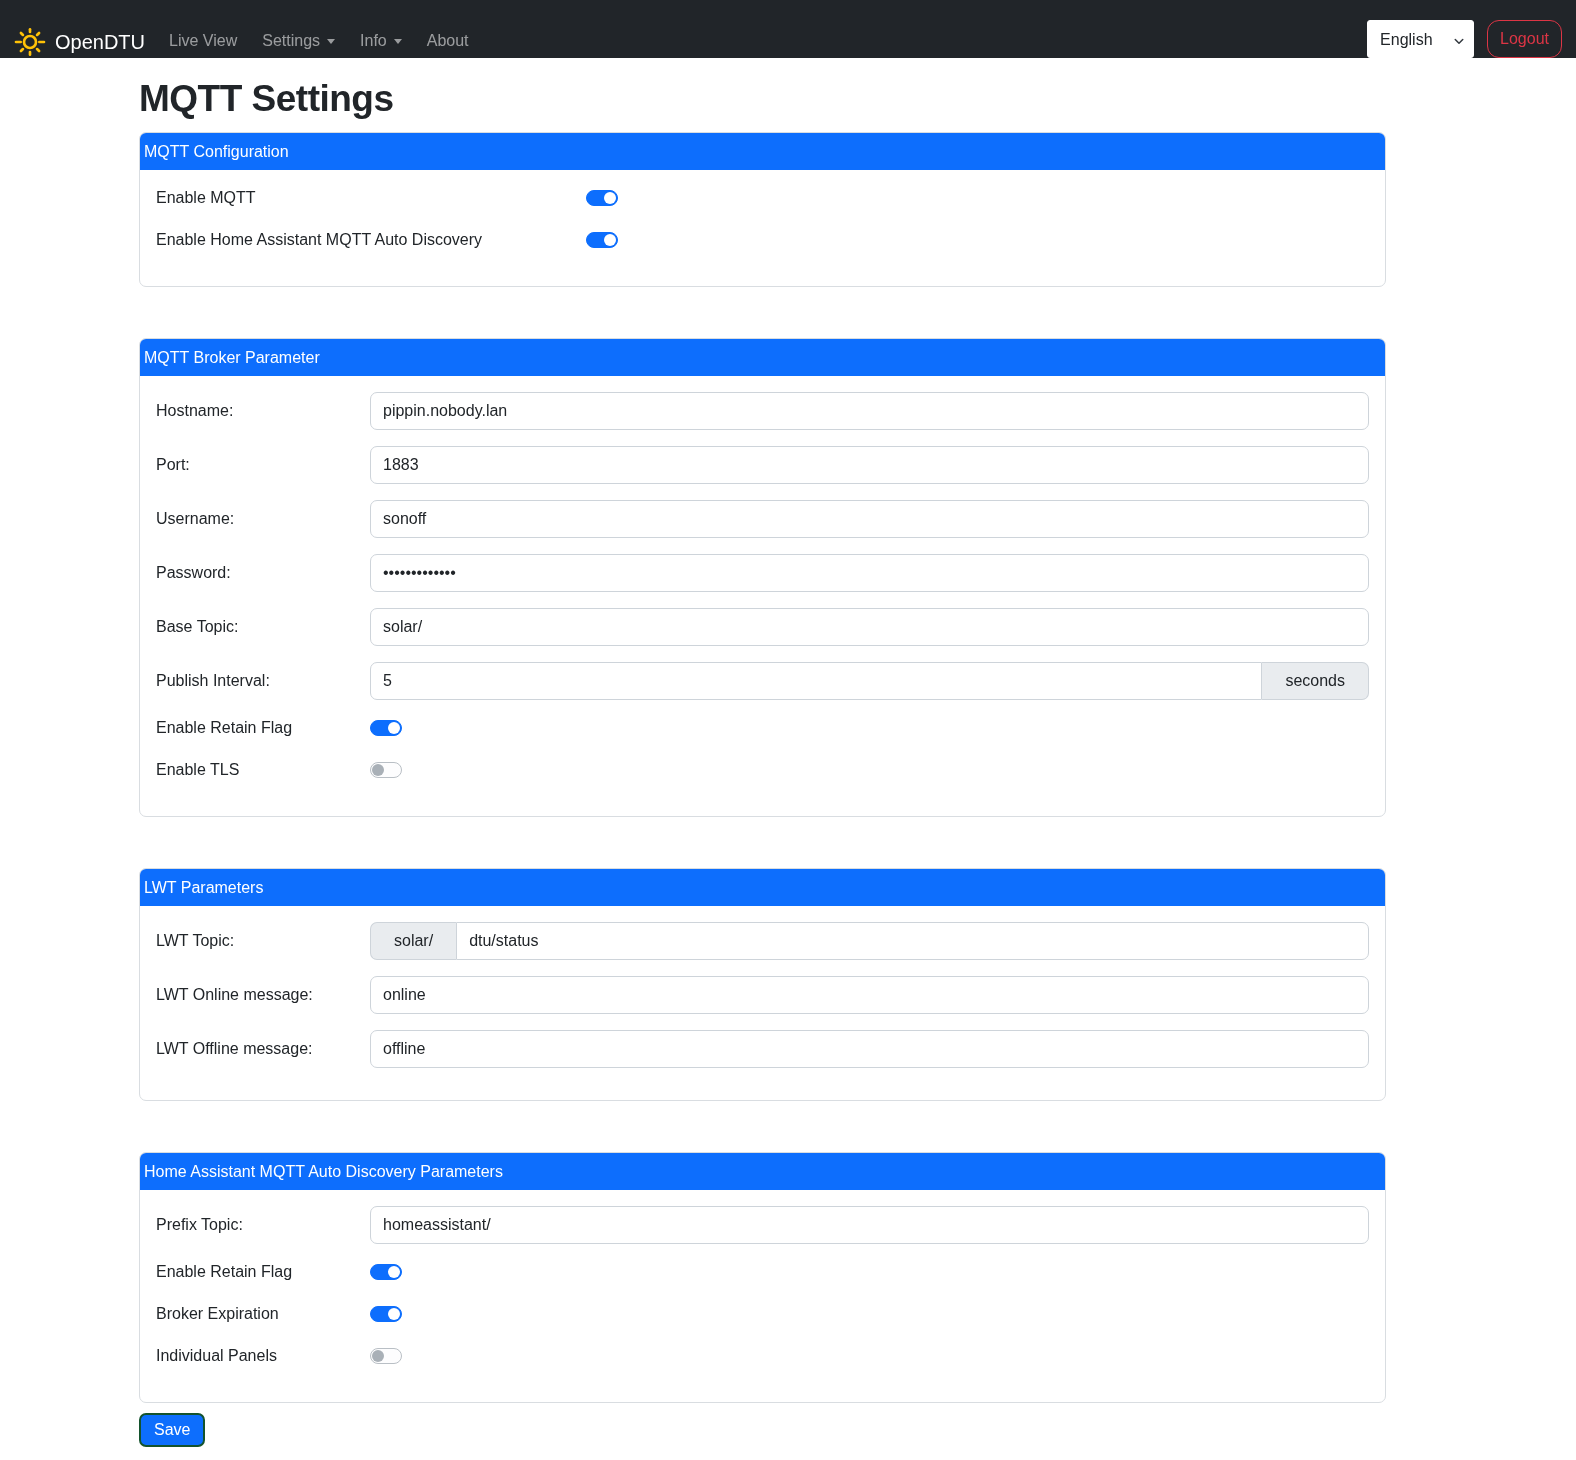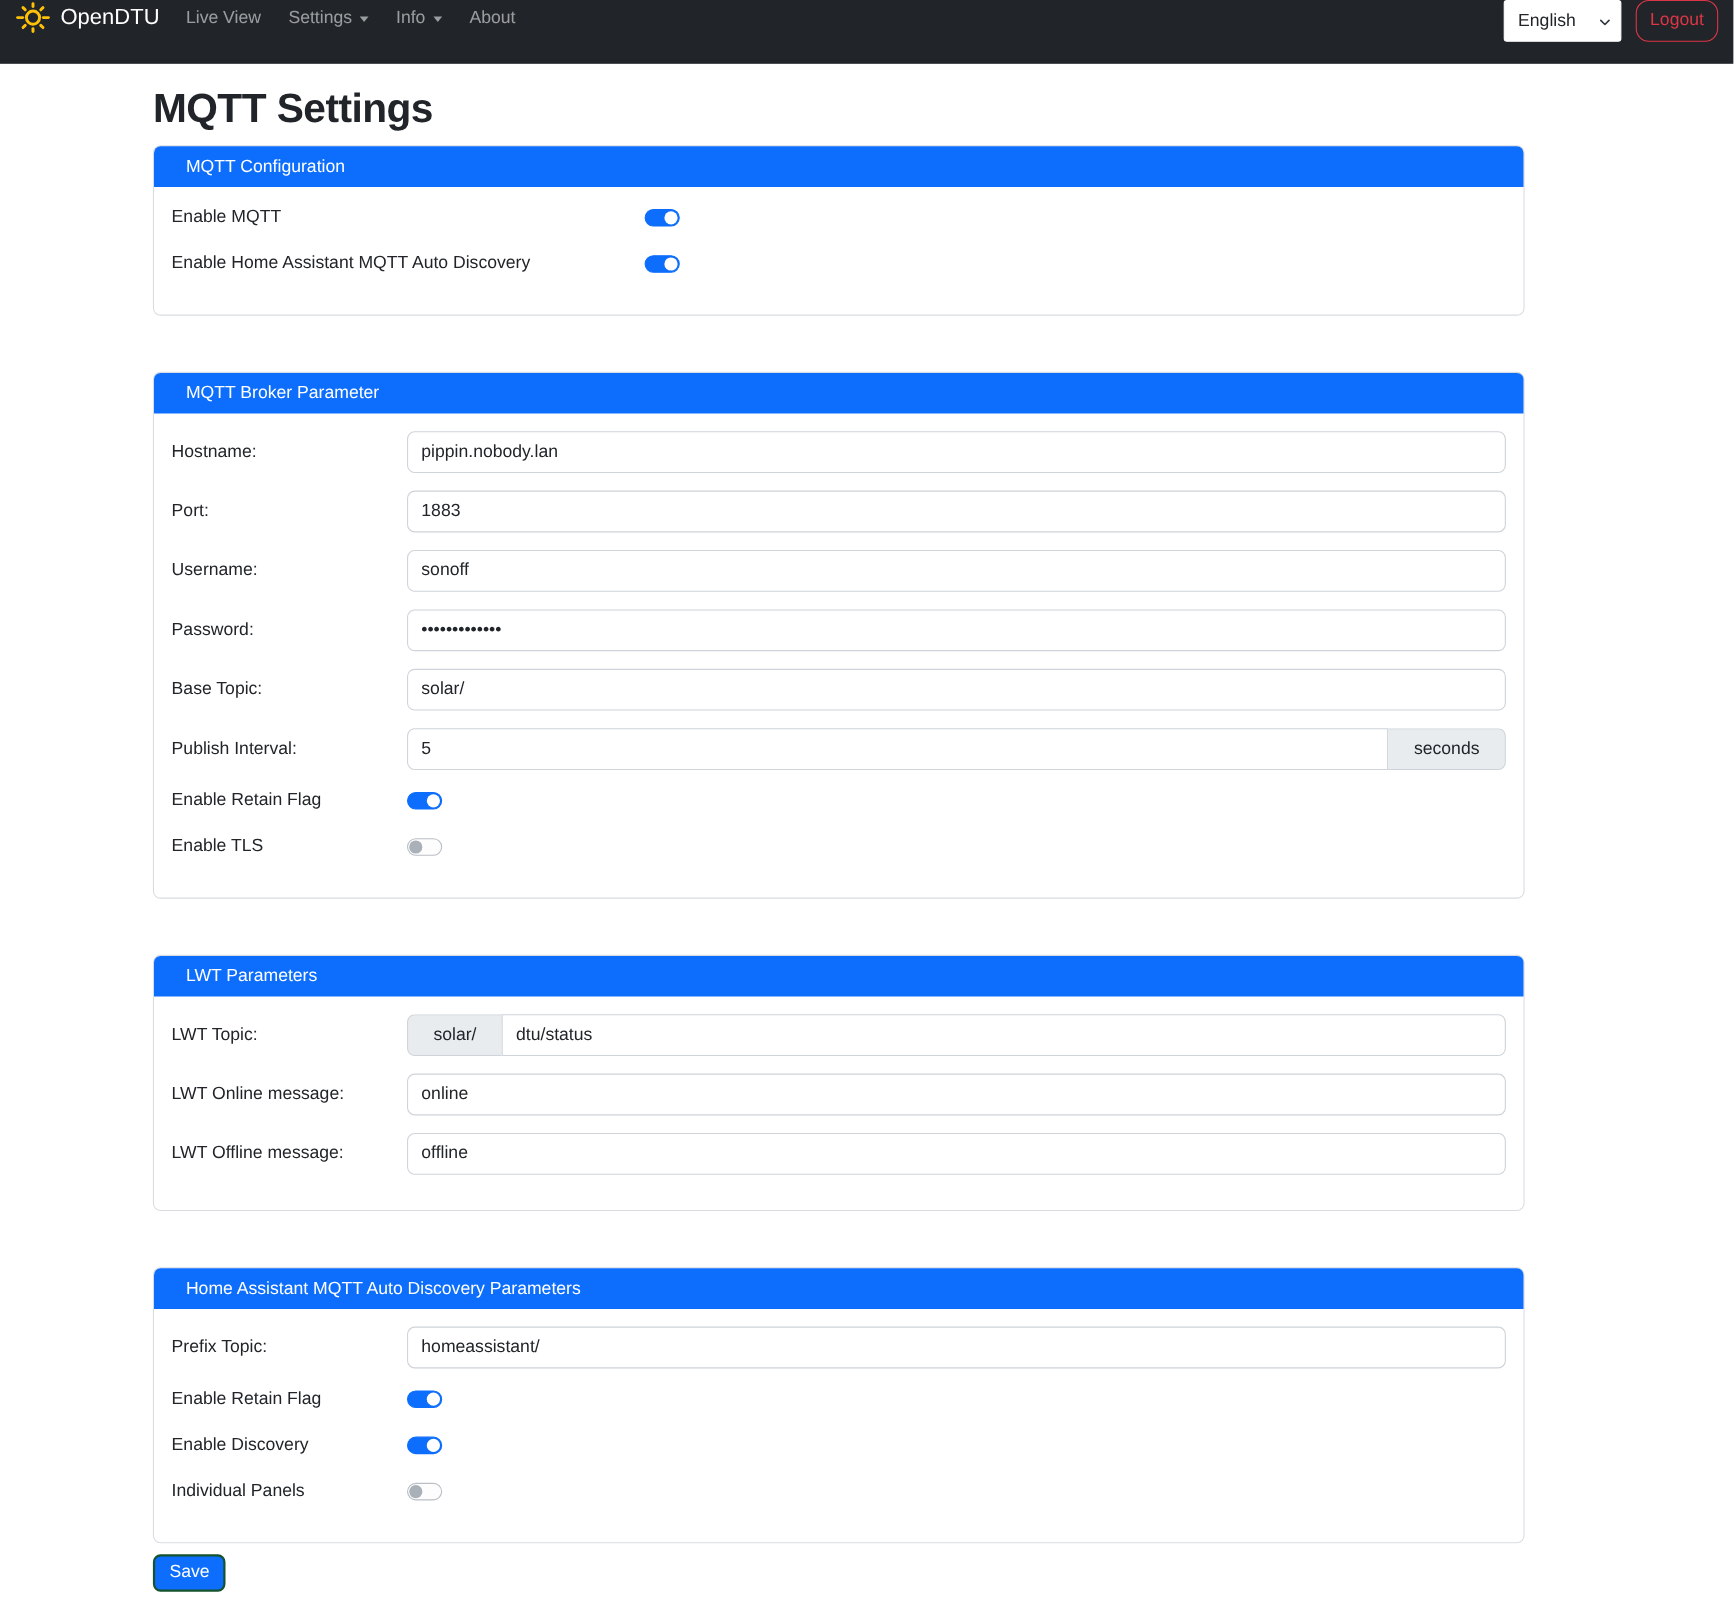--- a/index.html
+++ b/index.html
@@ -12,21 +12,21 @@
     font-family: "Liberation Sans", "DejaVu Sans", sans-serif;
     font-size: 16px;
     overflow: hidden;
   }
 
   
   .navbar {
     height: 58px;
     background: #212529;
     display: flex;
-    align-items: flex-start;
+    align-items: flex-end;
     padding: 0 14px;
   }
   .brand {
     display: flex;
     align-items: center;
     gap: 9px;
     color: #ffffff;
     font-size: 20px;
     text-decoration: none;
     margin-right: 16px;
@@ -94,21 +94,21 @@
   .card {
     border: 1px solid #d9dde1;
     border-radius: 7px;
     margin-bottom: 51px;
     background: #fff;
   }
   .card-last { margin-bottom: 5px; }
   .card-header {
     background: #0d6efd;
     color: #ffffff;
-    padding: 8px 29px;
+    padding: 8px 4px;
     border-radius: 6px 6px 0 0;
     font-size: 16px;
     line-height: 21px;
   }
   .card-body { padding: 16px; }
 
   .form-row { display: flex; align-items: center; margin-bottom: 16px; }
   .flabel { flex: 0 0 214px; width: 214px; font-size: 16px; color: #212529; }
   .wide .flabel { flex: 0 0 430px; width: 430px; }
 
@@ -317,21 +317,21 @@
         <label class="flabel">Prefix Topic:</label>
         <input class="form-control" type="text" value="homeassistant/" style="">
       </div>
       <div class="form-row switch-row">
         <label class="flabel">Enable Retain Flag</label>
         <div class="switch" data-on="true">
             <span class="knob"></span>
           </div>
       </div>
       <div class="form-row switch-row">
-        <label class="flabel">Enable Discovery</label>
+        <label class="flabel">Broker Expiration</label>
         <div class="switch" data-on="true">
             <span class="knob"></span>
           </div>
       </div>
       <div class="form-row switch-row">
         <label class="flabel">Individual Panels</label>
         <div class="switch" data-on="false">
             <span class="knob"></span>
           </div>
       </div>

